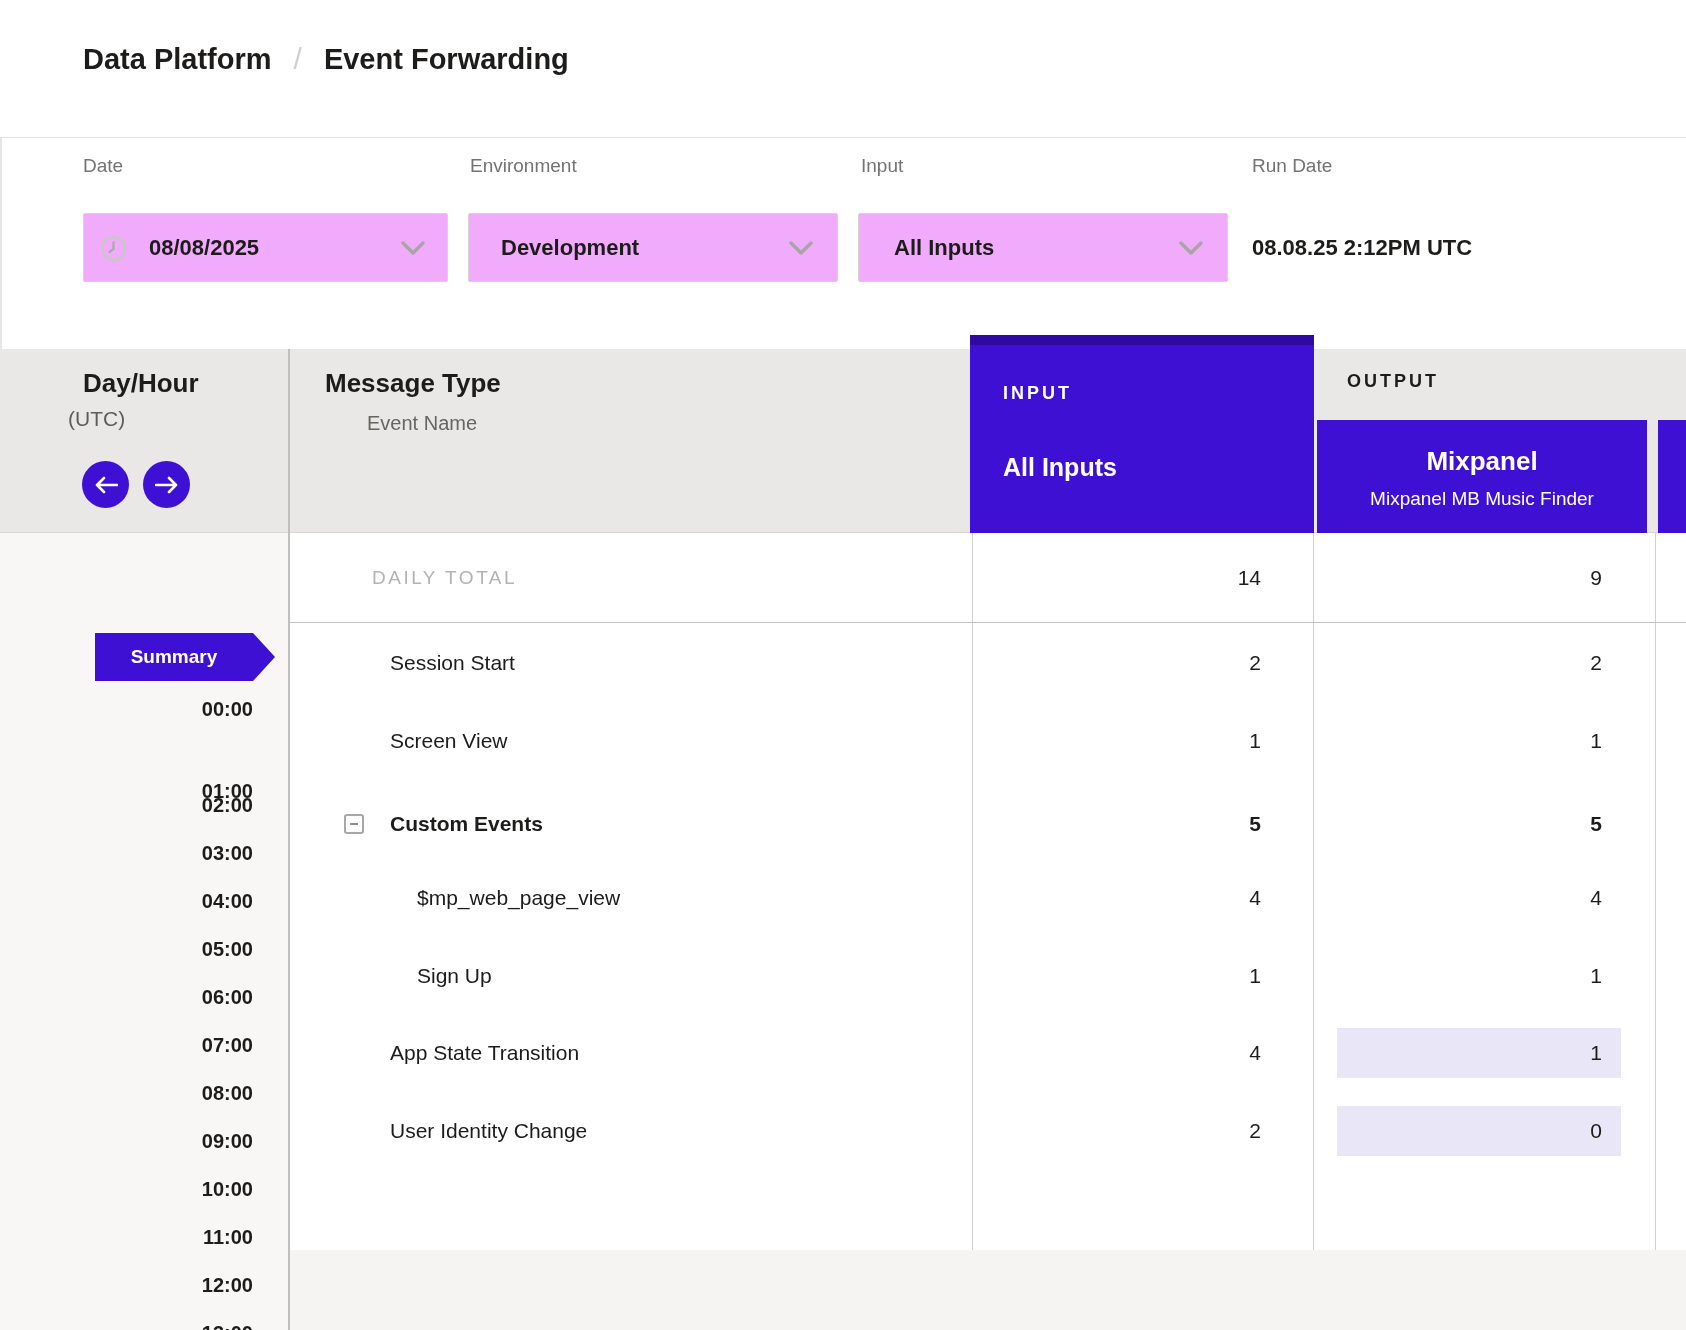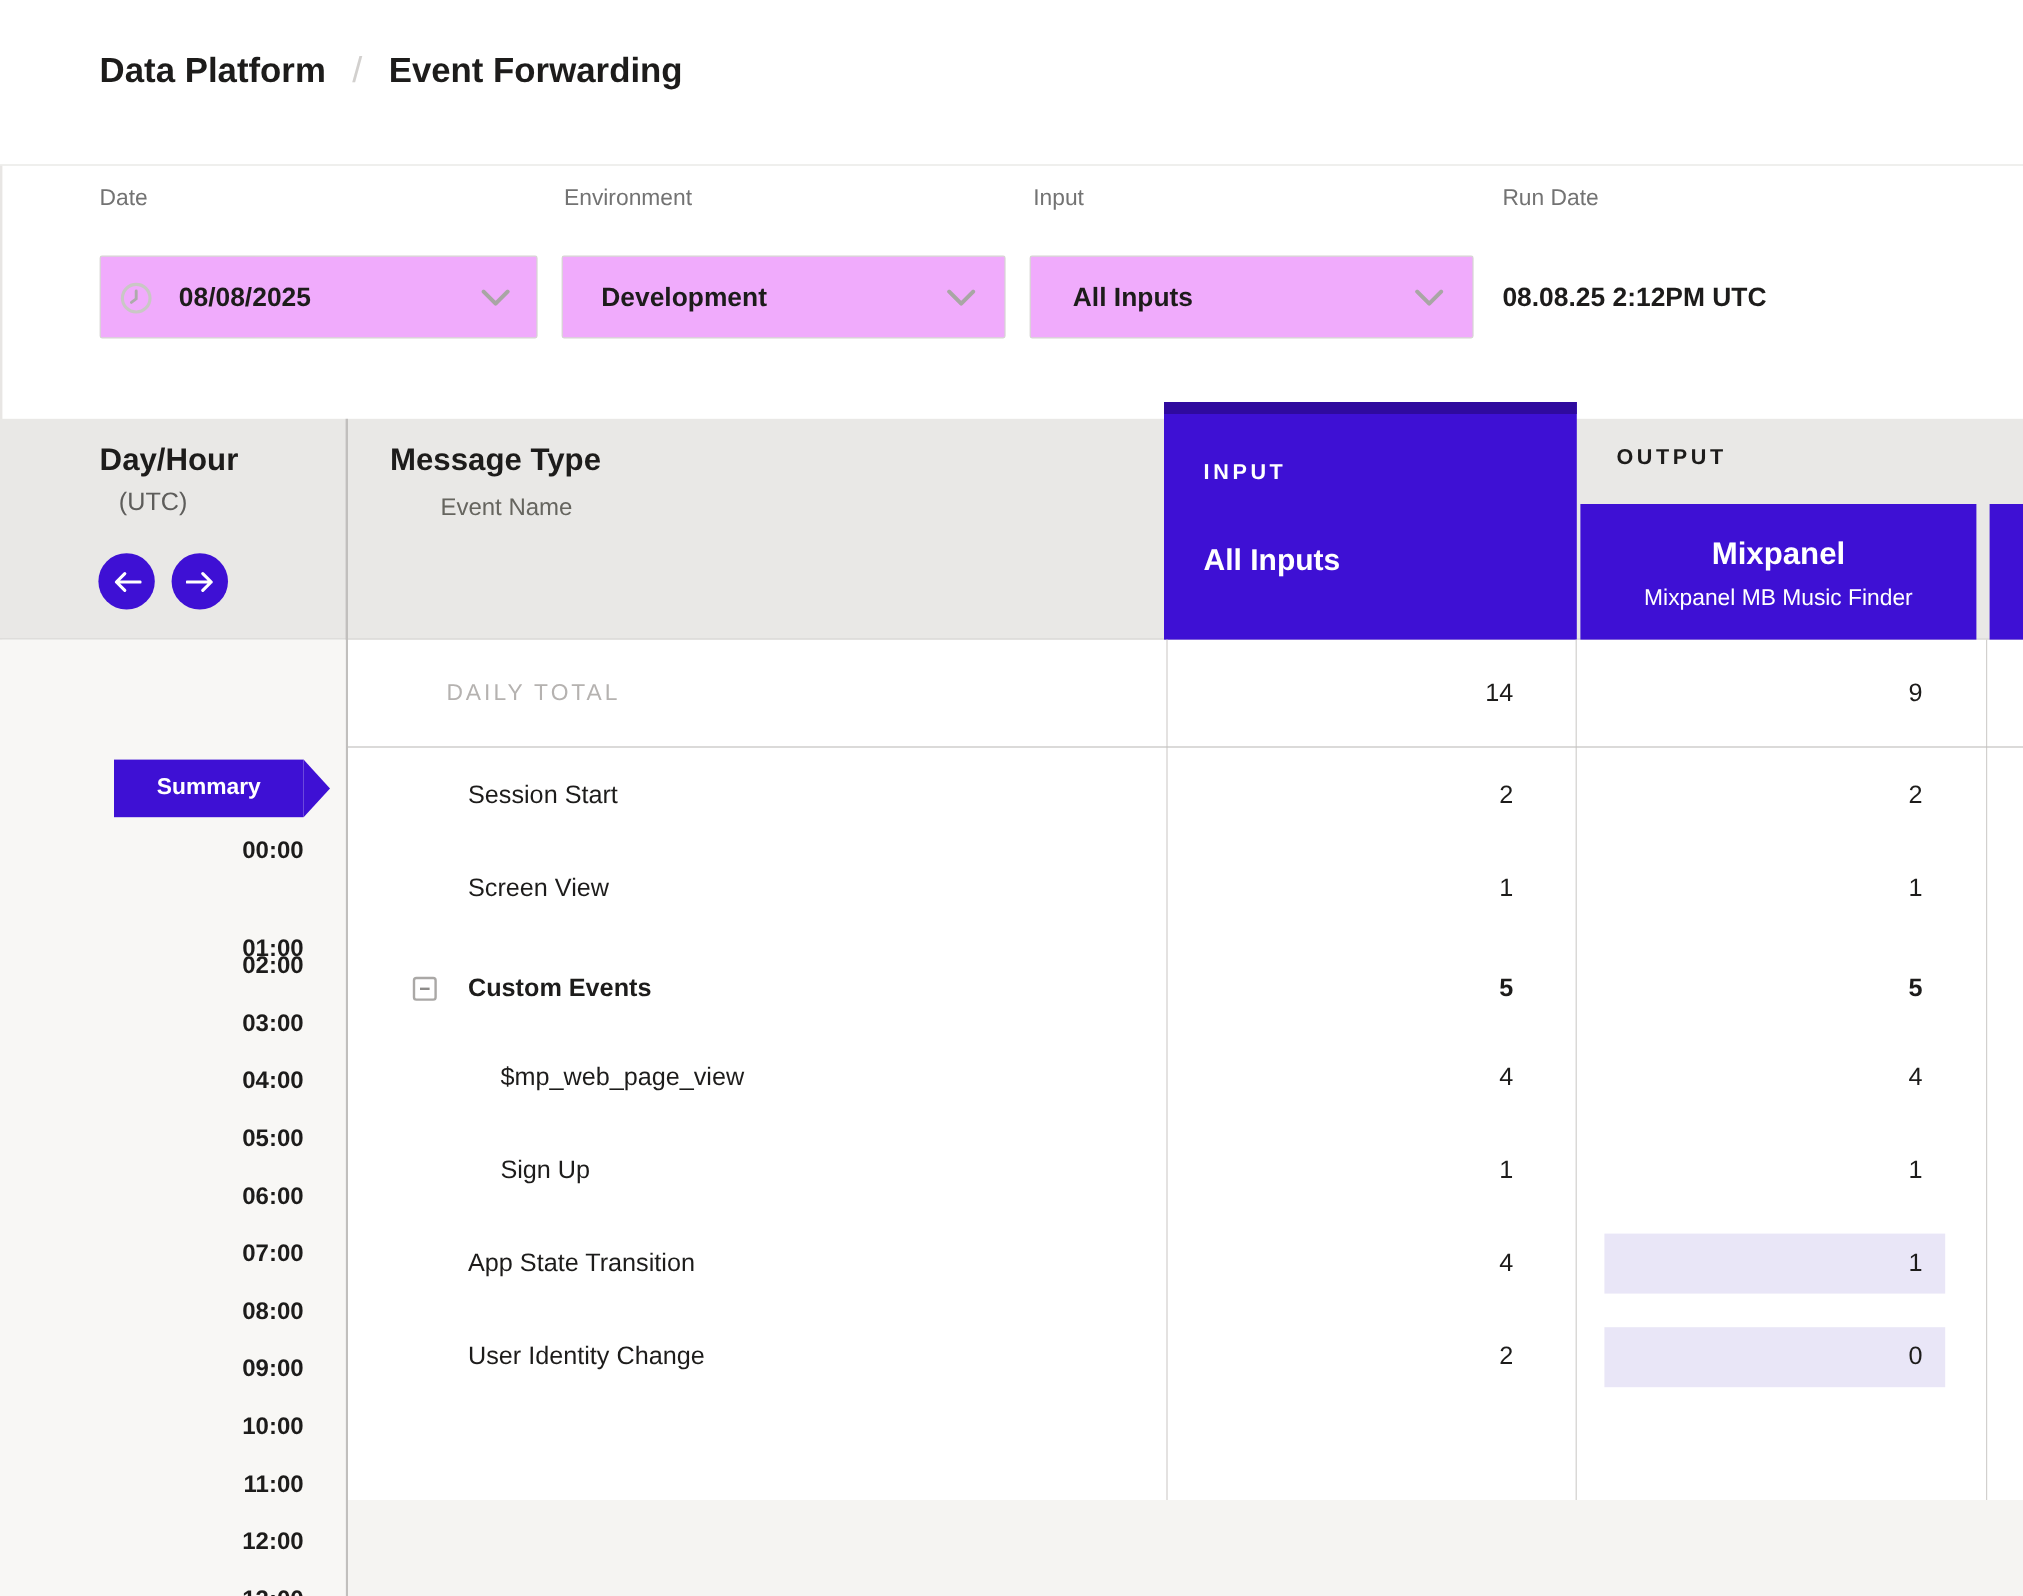--- a/index.html
+++ b/index.html
@@ -24,21 +24,21 @@
   .filter-label{position:absolute;top:155px;font-size:19px;color:#737373;}
   .select-box{position:absolute;top:213px;height:69px;background:#f0abfc;border:1px solid #d6d4d2;border-radius:2px;cursor:pointer;}
   .select-value{position:absolute;top:0;height:67px;line-height:67px;font-size:22px;font-weight:700;color:#1d1c1b;}
   .chevron{position:absolute;top:27px;width:24px;height:15px;}
   .rundate-value{position:absolute;left:1252px;top:235px;font-size:22px;font-weight:700;}
 
   
   .thead{position:absolute;left:0;top:349px;width:1686px;height:184px;background:var(--header-gray);border-bottom:1px solid #d8d6d4;}
   .th-title{position:absolute;font-size:26px;font-weight:700;color:#1d1c1b;}
   .th-sub{position:absolute;font-size:20px;color:#66655f;}
-  .utc{position:absolute;left:99px;top:407px;font-size:21px;color:#5e5d5b;}
+  .utc{position:absolute;left:68px;top:407px;font-size:21px;color:#5e5d5b;}
   .nav-circle{position:absolute;top:461px;width:47px;height:47px;border-radius:50%;background:var(--accent);cursor:pointer;display:flex;align-items:center;justify-content:center;}
   .col-divider{position:absolute;left:288px;top:349px;width:2px;height:981px;background:#c1bfbd;}
   .vline{position:absolute;top:533px;width:1px;height:797px;background:#d2d0ce;}
 
   .input-block{position:absolute;left:970px;top:335px;width:344px;height:198px;background:var(--accent);border-top:10px solid var(--accent-dark);cursor:pointer;}
   .input-block .sec-label{position:absolute;left:33px;top:38px;font-size:18px;font-weight:700;letter-spacing:3px;color:#fff;}
   .input-block .sec-name{position:absolute;left:33px;top:108px;font-size:25px;font-weight:700;color:#fff;}
   .output-label{position:absolute;left:1347px;top:371px;font-size:18px;font-weight:700;letter-spacing:3px;color:#1d1c1b;}
   .output-block{position:absolute;left:1317px;top:420px;width:330px;height:113px;background:var(--accent);cursor:pointer;text-align:center;color:#fff;}
   .output-block .out-name{position:absolute;left:0;width:100%;top:26px;font-size:26px;font-weight:700;}

